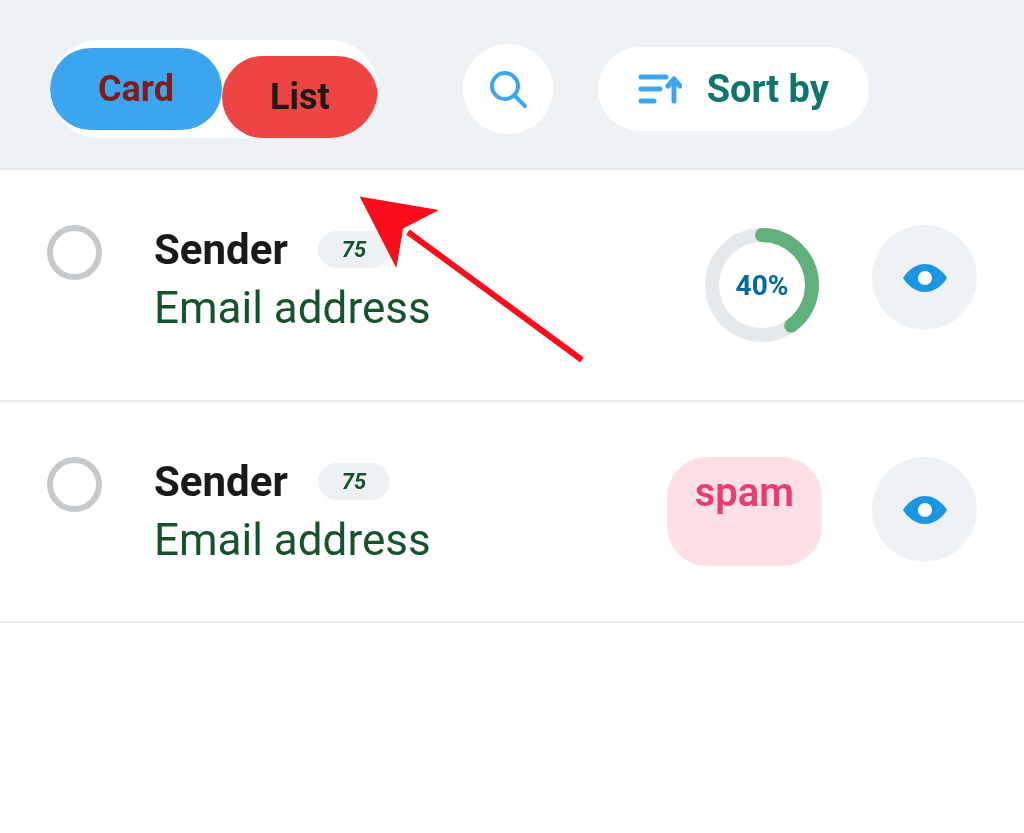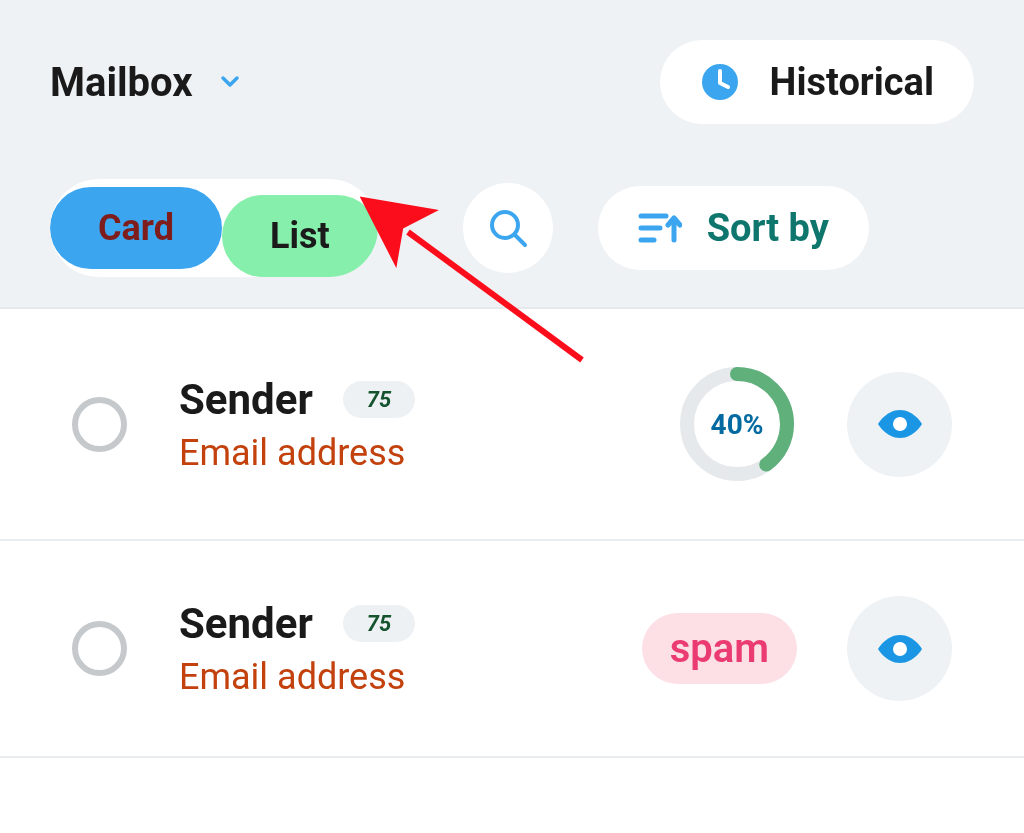--- a/index.html
+++ b/index.html
@@ -73,21 +73,21 @@
     font-size: 36px;
     font-weight: 700;
     cursor: pointer;
     border-radius: 60px;
   }
   .seg-active {
     background: #3ba6ef;
     color: #7f1d1d;
   }
   .seg-inactive {
-    background: #86efac;
+    background: #ef4444;
     color: #1a1a1a;
     margin-top: 16px;
   }
   .search-btn {
     background: #fff;
     width: 90px;
     height: 90px;
     border-radius: 50%;
     display: flex;
     align-items: center;
@@ -106,22 +106,21 @@
     margin-left: 20px;
   }
   .sort-label {
     font-size: 38px;
     font-weight: 700;
     color: #0f766e;
   }
   
   .list-item {
     display: flex;
-    align-items: center;
-    padding: 55px 72px;
+    padding: 55px 47px;
     border-bottom: 2px solid #e8ecef;
     gap: 30px;
   }
   .radio-circle {
     width: 55px;
     height: 55px;
     border: 6px solid #c6c9cc;
     border-radius: 50%;
     flex-shrink: 0;
     cursor: pointer;
@@ -145,22 +144,22 @@
   .count-pill {
     background: #eef1f3;
     border-radius: 30px;
     padding: 6px 24px;
     font-size: 22px;
     font-weight: 700;
     color: #14532d;
     font-style: italic;
   }
   .email-addr {
-    font-size: 36px;
-    color: #c2410c;
+    font-size: 44px;
+    color: #14532d;
   }
   .spacer { flex: 1; }
   .progress-ring {
     position: relative;
     width: 120px;
     height: 120px;
   }
   .progress-ring svg {
     transform: rotate(-90deg);
   }
@@ -197,35 +196,20 @@
   .arrow-overlay {
     position: absolute;
     pointer-events: none;
     top: 0; left: 0;
   }
 </style>
 </head>
 <body>
 
 <div class="top">
-  <div class="row1">
-    <div class="mailbox-select">
-      <span class="mailbox-label">Mailbox</span>
-      <svg class="chev" viewBox="0 0 24 24">
-        <path d="M5 8l7 7 7-7" fill="none" stroke="#3ba6ef" stroke-width="3.5" stroke-linecap="round" stroke-linejoin="round"></path>
-      </svg>
-    </div>
-    <div class="historical-btn">
-      <svg class="clock-icon" viewBox="0 0 40 40">
-        <circle cx="20" cy="20" r="18" fill="#3ba6ef"></circle>
-        <path d="M20 9v12l8 4" fill="none" stroke="#fff" stroke-width="4" stroke-linecap="round" stroke-linejoin="round"></path>
-      </svg>
-      <span class="hist-label">Historical</span>
-    </div>
-  </div>
   <div class="row2">
     <div class="segmented">
       <div class="seg-btn seg-active">
         <span>Card</span>
       </div>
       <div class="seg-btn seg-inactive">
         <span>List</span>
       </div>
     </div>
     <div class="search-btn">

